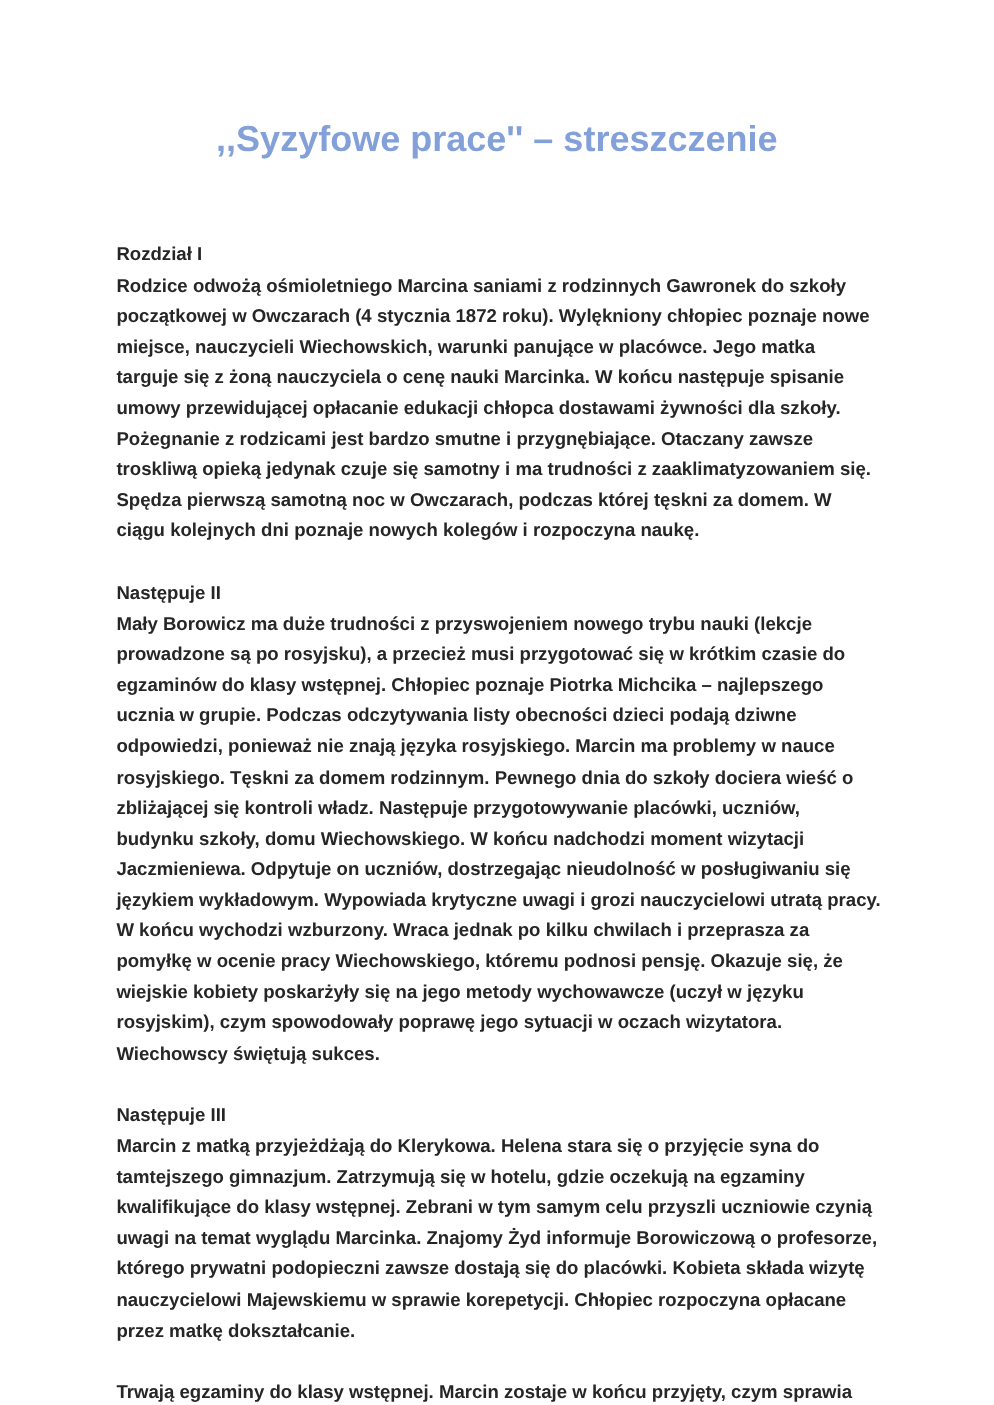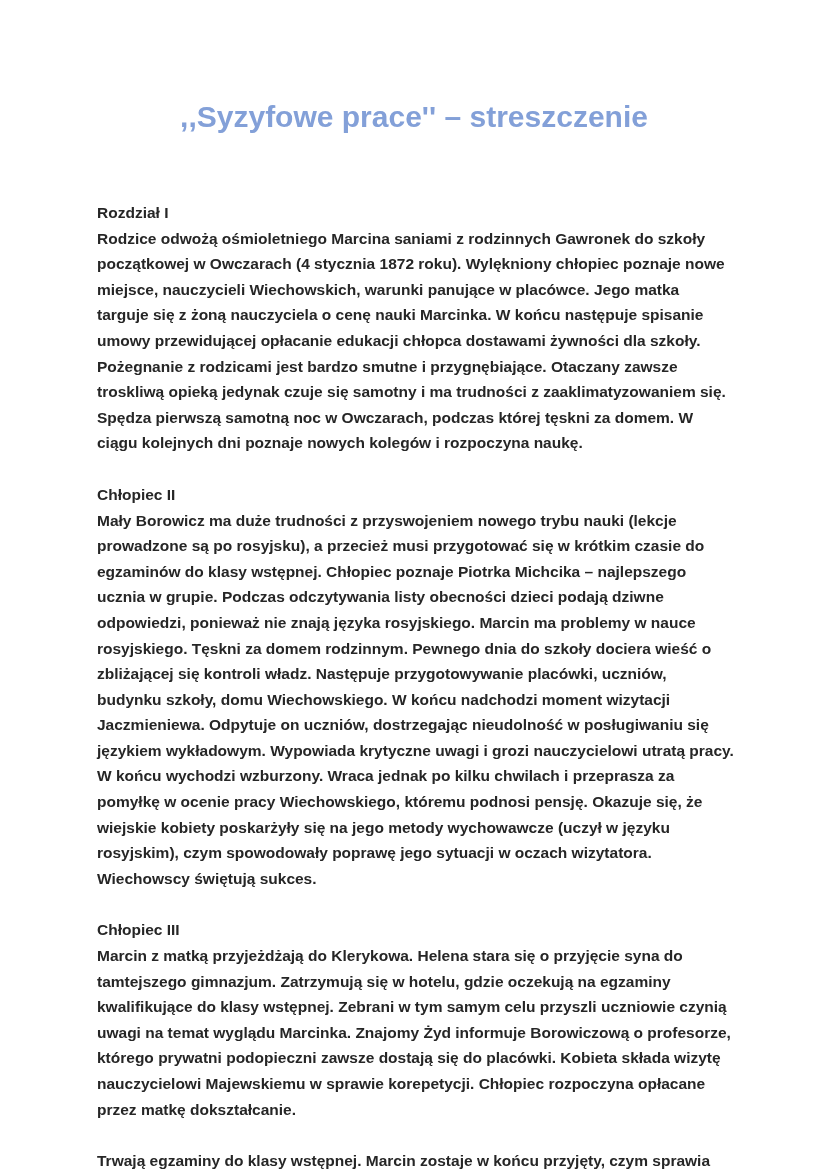--- a/index.html
+++ b/index.html
@@ -53,26 +53,26 @@
   <div class="doc-title">,,Syzyfowe prace'' – streszczenie</div>
 
   <div class="content">
 
     <div class="section">
       <div class="section-heading">Rozdział I</div>
       <p class="section-body">Rodzice odwożą ośmioletniego Marcina saniami z rodzinnych Gawronek do szkoły początkowej w Owczarach (4 stycznia 1872 roku). Wylękniony chłopiec poznaje nowe miejsce, nauczycieli Wiechowskich, warunki panujące w placówce. Jego matka targuje się z żoną nauczyciela o cenę nauki Marcinka. W końcu następuje spisanie umowy przewidującej opłacanie edukacji chłopca dostawami żywności dla szkoły. Pożegnanie z rodzicami jest bardzo smutne i przygnębiające. Otaczany zawsze troskliwą opieką jedynak czuje się samotny i ma trudności z zaaklimatyzowaniem się. Spędza pierwszą samotną noc w Owczarach, podczas której tęskni za domem. W ciągu kolejnych dni poznaje nowych kolegów i rozpoczyna naukę.</p>
     </div>
 
     <div class="section">
-      <div class="section-heading">Chłopiec II</div>
+      <div class="section-heading">Następuje II</div>
       <p class="section-body">Mały Borowicz ma duże trudności z przyswojeniem nowego trybu nauki (lekcje prowadzone są po rosyjsku), a przecież musi przygotować się w krótkim czasie do egzaminów do klasy wstępnej. Chłopiec poznaje Piotrka Michcika – najlepszego ucznia w grupie. Podczas odczytywania listy obecności dzieci podają dziwne odpowiedzi, ponieważ nie znają języka rosyjskiego. Marcin ma problemy w nauce rosyjskiego. Tęskni za domem rodzinnym. Pewnego dnia do szkoły dociera wieść o zbliżającej się kontroli władz. Następuje przygotowywanie placówki, uczniów, budynku szkoły, domu Wiechowskiego. W końcu nadchodzi moment wizytacji Jaczmieniewa. Odpytuje on uczniów, dostrzegając nieudolność w posługiwaniu się językiem wykładowym. Wypowiada krytyczne uwagi i grozi nauczycielowi utratą pracy. W końcu wychodzi wzburzony. Wraca jednak po kilku chwilach i przeprasza za pomyłkę w ocenie pracy Wiechowskiego, któremu podnosi pensję. Okazuje się, że wiejskie kobiety poskarżyły się na jego metody wychowawcze (uczył w języku rosyjskim), czym spowodowały poprawę jego sytuacji w oczach wizytatora. Wiechowscy świętują sukces.</p>
     </div>
 
     <div class="section">
-      <div class="section-heading">Chłopiec III</div>
+      <div class="section-heading">Następuje III</div>
       <p class="section-body">Marcin z matką przyjeżdżają do Klerykowa. Helena stara się o przyjęcie syna do tamtejszego gimnazjum. Zatrzymują się w hotelu, gdzie oczekują na egzaminy kwalifikujące do klasy wstępnej. Zebrani w tym samym celu przyszli uczniowie czynią uwagi na temat wyglądu Marcinka. Znajomy Żyd informuje Borowiczową o profesorze, którego prywatni podopieczni zawsze dostają się do placówki. Kobieta składa wizytę nauczycielowi Majewskiemu w sprawie korepetycji. Chłopiec rozpoczyna opłacane przez matkę dokształcanie.</p>
     </div>
 
     <div class="section">
       <p class="section-body">Trwają egzaminy do klasy wstępnej. Marcin zostaje w końcu przyjęty, czym sprawia radość matce. Razem składają wizytę starej znajomej - pani Przepiórowskiej. Następuje opis życia i losów „starej Przepiórzycy”, która przyjmuje Borowicza na stancję.</p>
     </div>
 
   </div>
 </div>
 

